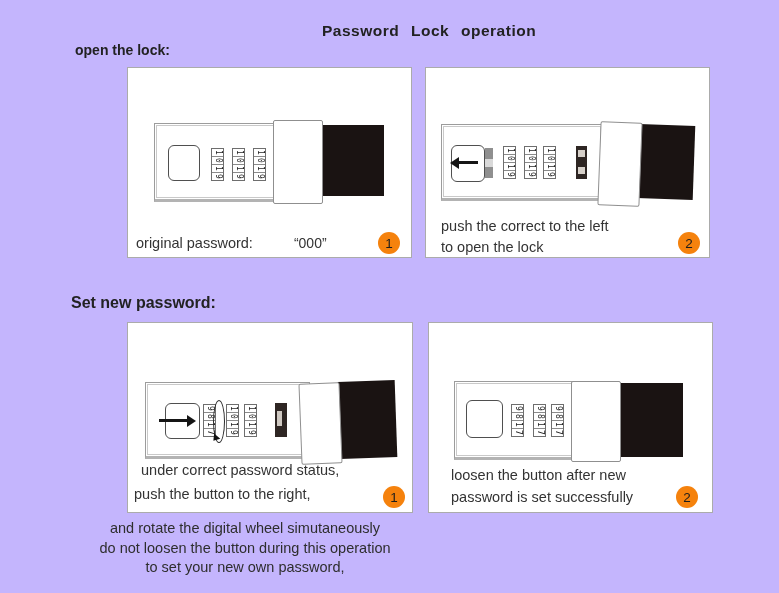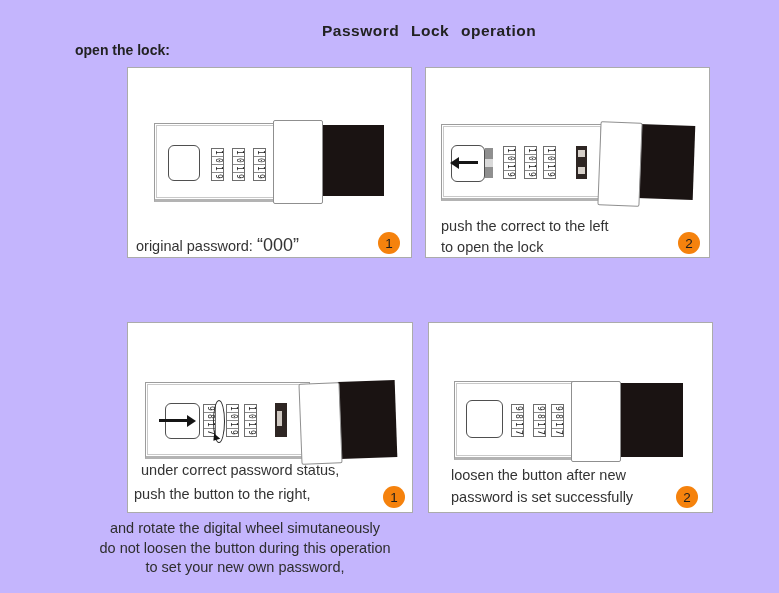--- a/index.html
+++ b/index.html
@@ -70,38 +70,39 @@
   .arrow.left::before {
     content:""; position:absolute; left:-9px; top:-4.5px;
     border:6px solid transparent; border-right:9px solid #151515; border-left:0;
   }
   .arrow.right::before {
     content:""; position:absolute; right:-9px; top:-4.5px;
     border:6px solid transparent; border-left:9px solid #151515; border-right:0;
   }
 
   .caption { position:absolute; font-size:14.5px; color:#333; white-space:nowrap; }
-  .pw { font-size:18px; }
+  .pw { font-size:14px;margin-left:37px; }
   .badge {
     position:absolute; width:22px; height:22px; border-radius:50%;
     background:#f5820d; color:#1c1c1c; font-size:13.5px;
     display:flex; align-items:center; justify-content:center;
   }
   .footer {
     position:absolute; left:40px; top:519px; width:410px; text-align:center;
     font-size:14.5px; line-height:19.5px; color:#2e2e2e;
   }
 </style>
 </head>
 <body>
 
 <div class="page">
 
   <div class="title">Password Lock operation</div>
   <div class="heading h-open">open the lock:</div>
+  <div class="heading h-set">Set new password:</div>
 
   <div class="panel" id="panel1">
     <div class="lock-body abs" style="left:26px;top:55px;width:122px;height:75px;"></div>
     <div class="block abs" style="left: 193px; top: 57px; width: 63px; height: 71px; background-color: rgb(26, 19, 18);"></div>
     <div class="flap" style="left:145px;top:52px;width:48px;height:82px;"></div>
     <div class="lock-button" style="left:40px;top:77px;width:30px;height:34px;"></div>
     <div class="wheel" style="left:83px;top:80px;">
         <span class="wc">1</span>
         <span class="wc">0</span>
         <span class="wc">1</span>

